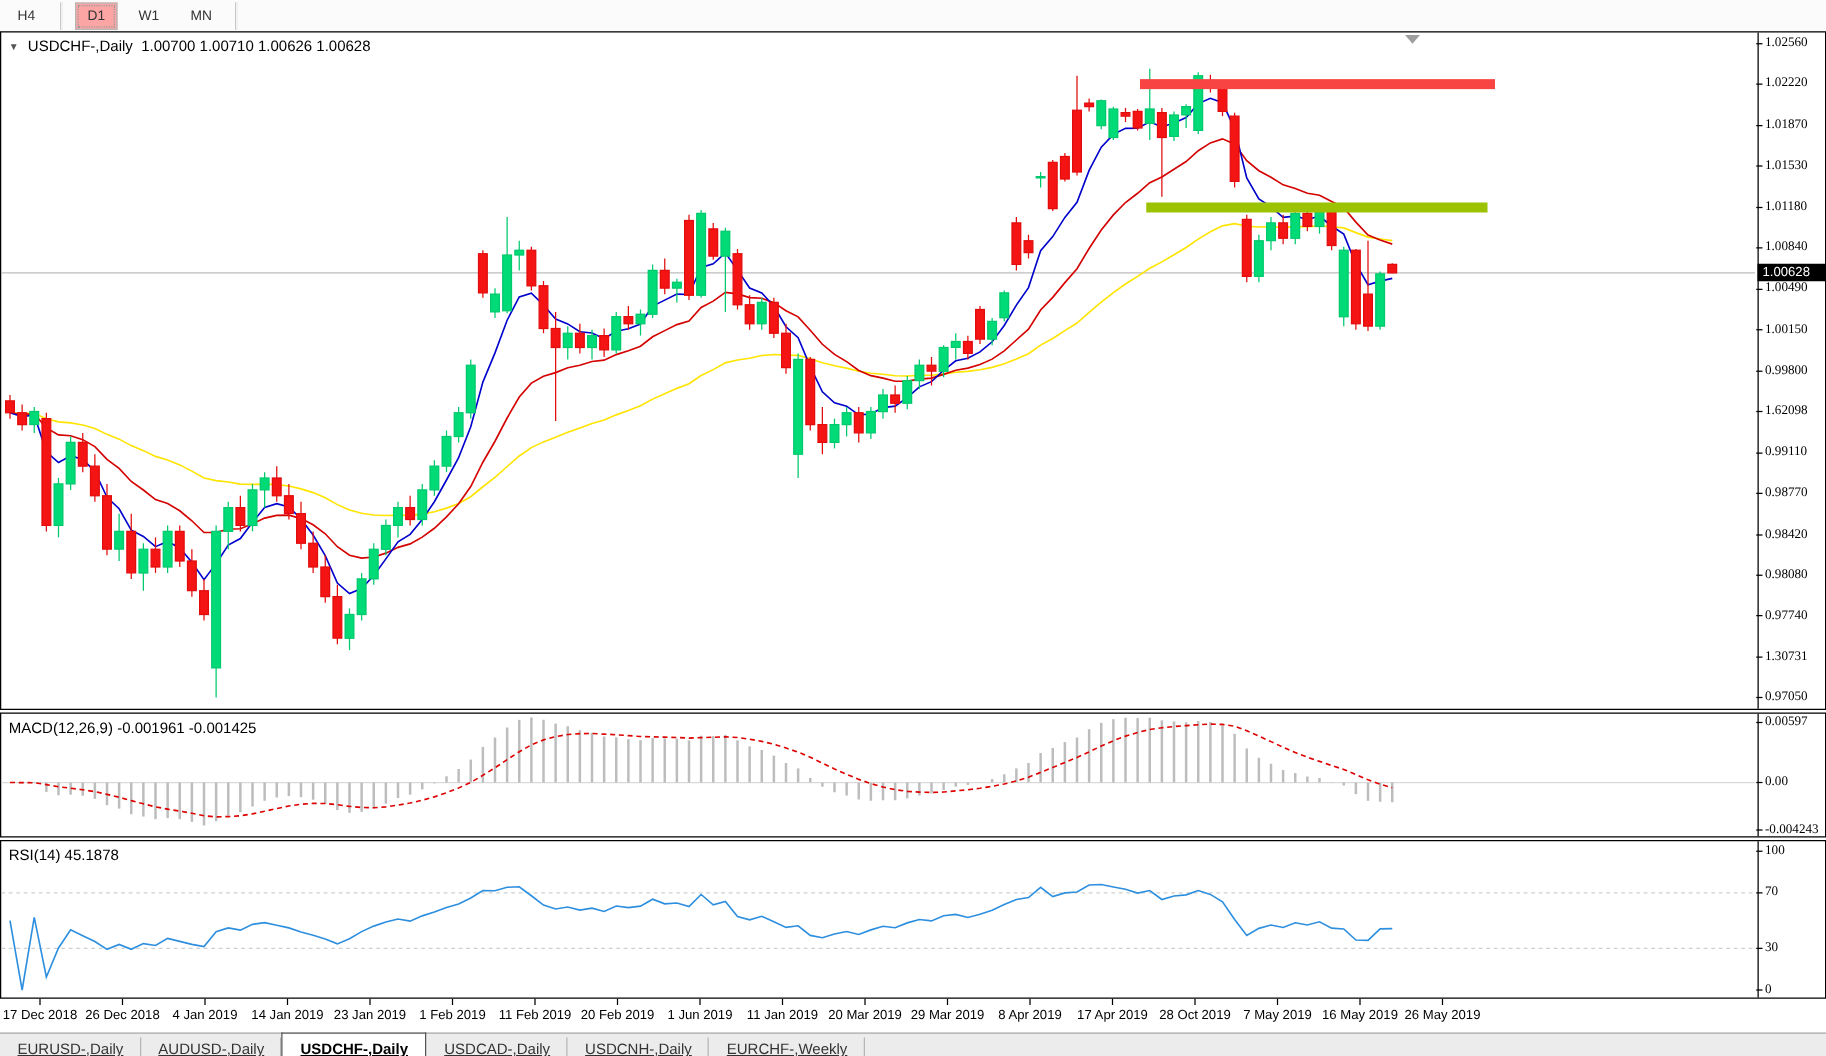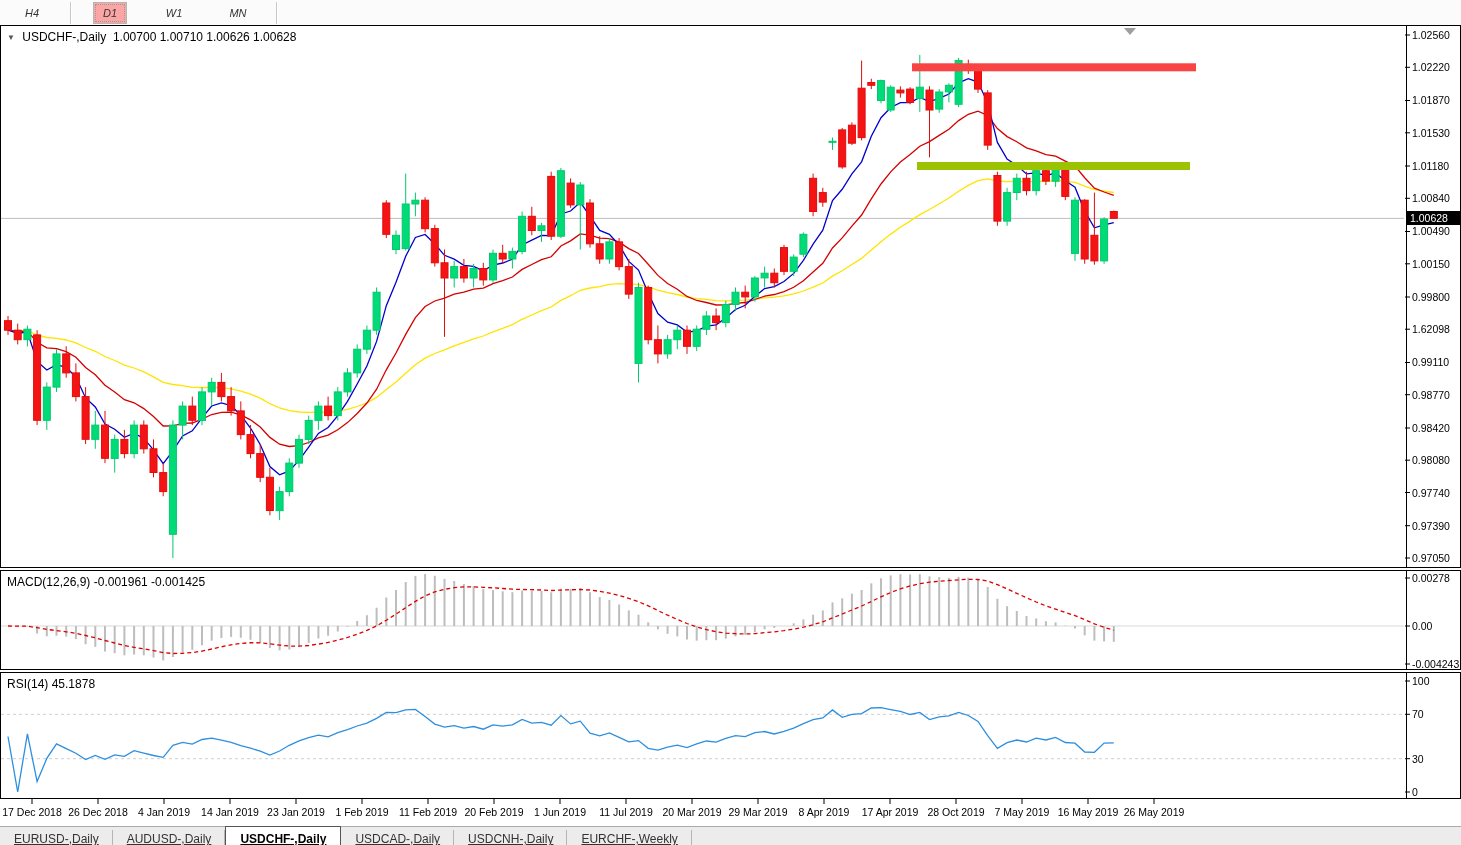--- a/index.html
+++ b/index.html
@@ -1,38 +1,38 @@
 <!DOCTYPE html>
 <html><head>
 <meta charset="utf-8">
 <style>
   html,body{margin:0;padding:0;background:#fff;}
   #app{position:relative;width:1461px;height:845px;background:#fff;overflow:hidden;
        font-family:"Liberation Sans",sans-serif;-webkit-font-smoothing:antialiased;}
   
   #toolbar{position:absolute;left:0;top:0;width:1461px;height:25px;background:#fbfbfb;
            border-bottom:1px solid #9a9a9a;display:flex;align-items:center;}
-  .tf-btn{height:20px;min-width:24px;margin:0 15px;padding:0 4px;display:flex;align-items:center;
+  .tf-btn{height:20px;min-width:24px;margin:0 4px;padding:0 4px;display:flex;align-items:center;
           justify-content:center;font-size:11px;color:#333;background:transparent;border:1px solid transparent;
-          cursor:default;font-style:italic;}
+          cursor:default;}
   .tf-btn.active{background:#fca5a5;border:1px solid #b5b5b5;outline:1px dotted #9a9a9a;outline-offset:-3px;}
   .tb-sep{width:1px;height:22px;background:#c8c8c8;border-right:1px solid #fff;margin:0 6px;}
   
   .panel{position:absolute;left:0;width:1461px;background:#fff;border:1px solid #000;box-sizing:border-box;}
   #panel-main{top:25px;height:543px;}
   #panel-macd{top:570px;height:100px;}
   #panel-rsi{top:672px;height:127px;}
   .vaxis-line{position:absolute;top:0;bottom:0;left:1405px;width:1px;background:#000;}
   #chart-svg{position:absolute;left:0;top:0;z-index:3;pointer-events:none;}
   .lbl-layer{position:absolute;left:0;top:0;z-index:4;}
   
   #main-title{position:absolute;left:7px;top:30px;z-index:5;font-size:12px;color:#000;}
   #main-title .tri{font-size:8px;color:#555;margin-right:4px;vertical-align:1px;}
   .panel-label{position:absolute;z-index:5;font-size:12px;color:#000;}
-  .ax-label{position:absolute;font-size:10.5px;color:#000;white-space:nowrap;}
+  .ax-label{position:absolute;font-size:10.5px;color:#000;white-space:nowrap;font-family:Liberation Serif, serif;}
   .ax-price{left:1412px;}
   .cur-tag{position:absolute;left:1406px;width:54px;background:#000;color:#fff;font-size:10.5px;
            text-align:left;padding:1px 0 1px 4px;z-index:6;}
   .date-label{position:absolute;top:806px;font-size:10.5px;color:#000;transform:translateX(-50%);white-space:nowrap;}
   
   #tabbar{position:absolute;left:0;top:826px;width:1461px;height:19px;background:#ececec;
           border-top:1px solid #aaa;display:flex;align-items:stretch;font-size:12px;color:#333;}
   .tab{display:flex;align-items:center;padding:12px 14px;position:relative;cursor:default;text-decoration:underline;}
   .tab:not(.active):after{content:"";position:absolute;right:0;top:3px;bottom:3px;width:1px;background:#b5b5b5;}
   .tab.active{background:#fff;border:1px solid #555;border-bottom:none;font-weight:bold;color:#000;margin-top:-1px;}
@@ -491,40 +491,40 @@
       <span class="ax-label ax-price" style="top:192px">1.00840</span>
       <span class="ax-label ax-price" style="top:225px">1.00490</span>
       <span class="ax-label ax-price" style="top:258px">1.00150</span>
       <span class="ax-label ax-price" style="top:291px">0.99800</span>
       <span class="ax-label ax-price" style="top:323px">1.62098</span>
       <span class="ax-label ax-price" style="top:356px">0.99110</span>
       <span class="ax-label ax-price" style="top:389px">0.98770</span>
       <span class="ax-label ax-price" style="top:422px">0.98420</span>
       <span class="ax-label ax-price" style="top:454px">0.98080</span>
       <span class="ax-label ax-price" style="top:487px">0.97740</span>
-      <span class="ax-label ax-price" style="top:520px">0.97390</span>
+      <span class="ax-label ax-price" style="top:520px">1.30731</span>
       <span class="ax-label ax-price" style="top:552px">0.97050</span>
       <span class="cur-tag" style="top:211px">1.00628</span>
-      <span class="ax-label ax-price" style="top:572px">0.00278</span>
+      <span class="ax-label ax-price" style="top:572px">0.00597</span>
       <span class="ax-label ax-price" style="top:620px">0.00</span>
       <span class="ax-label ax-price" style="top:658px">-0.004243</span>
       <span class="ax-label ax-price" style="top:675px">100</span>
       <span class="ax-label ax-price" style="top:708px">70</span>
       <span class="ax-label ax-price" style="top:753px">30</span>
       <span class="ax-label ax-price" style="top:786px">0</span>
       <span class="date-label" style="left:32px">17 Dec 2018</span>
       <span class="date-label" style="left:98px">26 Dec 2018</span>
       <span class="date-label" style="left:164px">4 Jan 2019</span>
       <span class="date-label" style="left:230px">14 Jan 2019</span>
       <span class="date-label" style="left:296px">23 Jan 2019</span>
       <span class="date-label" style="left:362px">1 Feb 2019</span>
       <span class="date-label" style="left:428px">11 Feb 2019</span>
       <span class="date-label" style="left:494px">20 Feb 2019</span>
       <span class="date-label" style="left:560px">1 Jun 2019</span>
-      <span class="date-label" style="left:626px">11 Jul 2019</span>
+      <span class="date-label" style="left:626px">11 Jan 2019</span>
       <span class="date-label" style="left:692px">20 Mar 2019</span>
       <span class="date-label" style="left:758px">29 Mar 2019</span>
       <span class="date-label" style="left:824px">8 Apr 2019</span>
       <span class="date-label" style="left:890px">17 Apr 2019</span>
       <span class="date-label" style="left:956px">28 Oct 2019</span>
       <span class="date-label" style="left:1022px">7 May 2019</span>
       <span class="date-label" style="left:1088px">16 May 2019</span>
       <span class="date-label" style="left:1154px">26 May 2019</span>
     </div>
 

